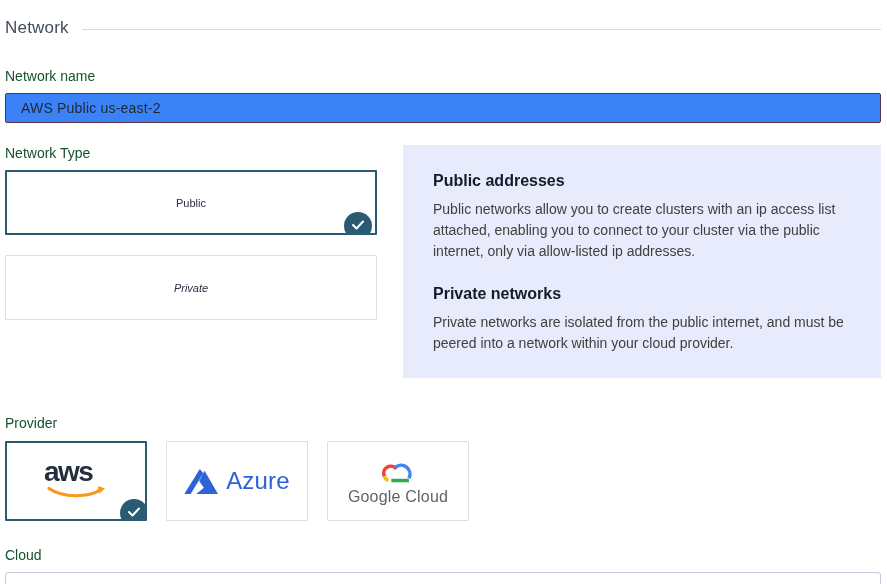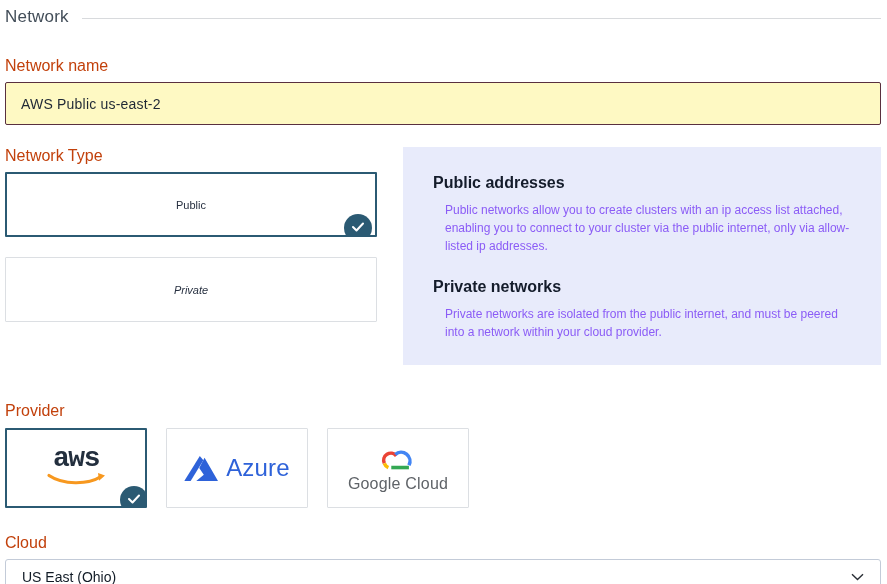--- a/index.html
+++ b/index.html
@@ -1,44 +1,44 @@
 <!DOCTYPE html>
 <html><head>
 <meta charset="utf-8">
 <style>
   html,body{margin:0;padding:0;background:#ffffff;}
   .page{
     position:relative;
     width:887px;height:584px;
     box-sizing:border-box;
-    padding:5px 6px 0 5px;
+    padding:16px 6px 0 5px;
     background:#ffffff;
     font-family:"Liberation Sans", sans-serif;
     color:#16222e;
     overflow:hidden;
   }
   
   .section-header{display:flex;align-items:center;}
   .section-title{
     margin:0;font-size:17px;font-weight:400;color:#434e59;letter-spacing:.2px;line-height:24px;
   }
   .section-rule{flex:1;height:1px;background:#d8dadd;margin-left:13px;margin-top:2px;}
 
-  .field-label{font-size:16px;color:#c2410c;line-height:17px;}
+  .field-label{font-size:14px;color:#14532d;line-height:17px;}
   .lbl-name{margin-top:28px;}
   .lbl-provider{margin-top:37px;}
   .lbl-region{margin-top:26px;}
 
   .text-input{
     display:block;box-sizing:border-box;
-    width:100%;height:43px;margin-top:8px;
+    width:100%;height:30px;margin-top:8px;
     border:1px solid #59303f;border-radius:2px;
     padding:0 15px;font-size:14px;color:#1f2835;
     font-family:"Liberation Sans", sans-serif;letter-spacing:.2px;
-    outline:none;background:#fef9c3;
+    outline:none;background:#3b82f6;
   }
 
   .two-col{display:flex;margin-top:22px;}
   .left-col{width:372px;flex:0 0 372px;margin-right:26px;}
 
   .type-card{
     position:relative;box-sizing:border-box;overflow:hidden;
     width:372px;height:65px;margin-top:8px;
     border:1px solid #dcdfe3;border-radius:1px;background:#fff;
     display:flex;align-items:center;justify-content:center;
@@ -54,34 +54,34 @@
     display:flex;justify-content:center;padding-top:8px;
   }
 
   .info-panel{
     flex:1;box-sizing:border-box;
     background:#e8ebfb;
     padding:27px 30px 24px 30px;
     align-self:flex-start;
   }
   .info-panel h3{margin:0 0 9px 0;font-size:16px;font-weight:700;color:#141c2b;}
-  .info-panel p{margin:0 0 23px 12px;font-size:12px;line-height:1.5;color:#8b5cf6;max-width:440px;}
+  .info-panel p{margin:0 0 23px 0;font-size:14px;line-height:1.5;color:#404040;max-width:440px;}
   .info-panel p:last-child{margin-bottom:0;}
 
   .provider-row{display:flex;margin-top:9px;}
   .provider-card{
     position:relative;box-sizing:border-box;overflow:hidden;
     width:142px;height:80px;margin-right:19px;
     border:1px solid #dcdfe3;border-radius:1px;background:#fff;
     display:flex;align-items:center;justify-content:center;cursor:pointer;
   }
   .provider-card.selected{border:2px solid #2b5a73;}
   .provider-card .check-badge{right:-3px;bottom:-8px;}
 
-  .aws-logo{display:flex;flex-direction:column;align-items:center;margin-top:-4px;font-family:Liberation Mono, monospace;}
+  .aws-logo{display:flex;flex-direction:column;margin-top:-4px;}
   .aws-word{
     font-size:28px;font-weight:700;color:#232f3e;letter-spacing:-1.5px;line-height:26px;
   }
   .azure-logo{display:flex;align-items:center;}
   .azure-word{font-size:24px;color:#2e62d9;margin-left:8px;letter-spacing:.2px;}
   .gcp-logo{display:flex;flex-direction:column;align-items:center;text-align:right;}
   .gcp-word{font-size:16px;color:#5f6368;margin-top:1px;letter-spacing:.2px;}
 
   .select-box{
     box-sizing:border-box;margin-top:8px;

